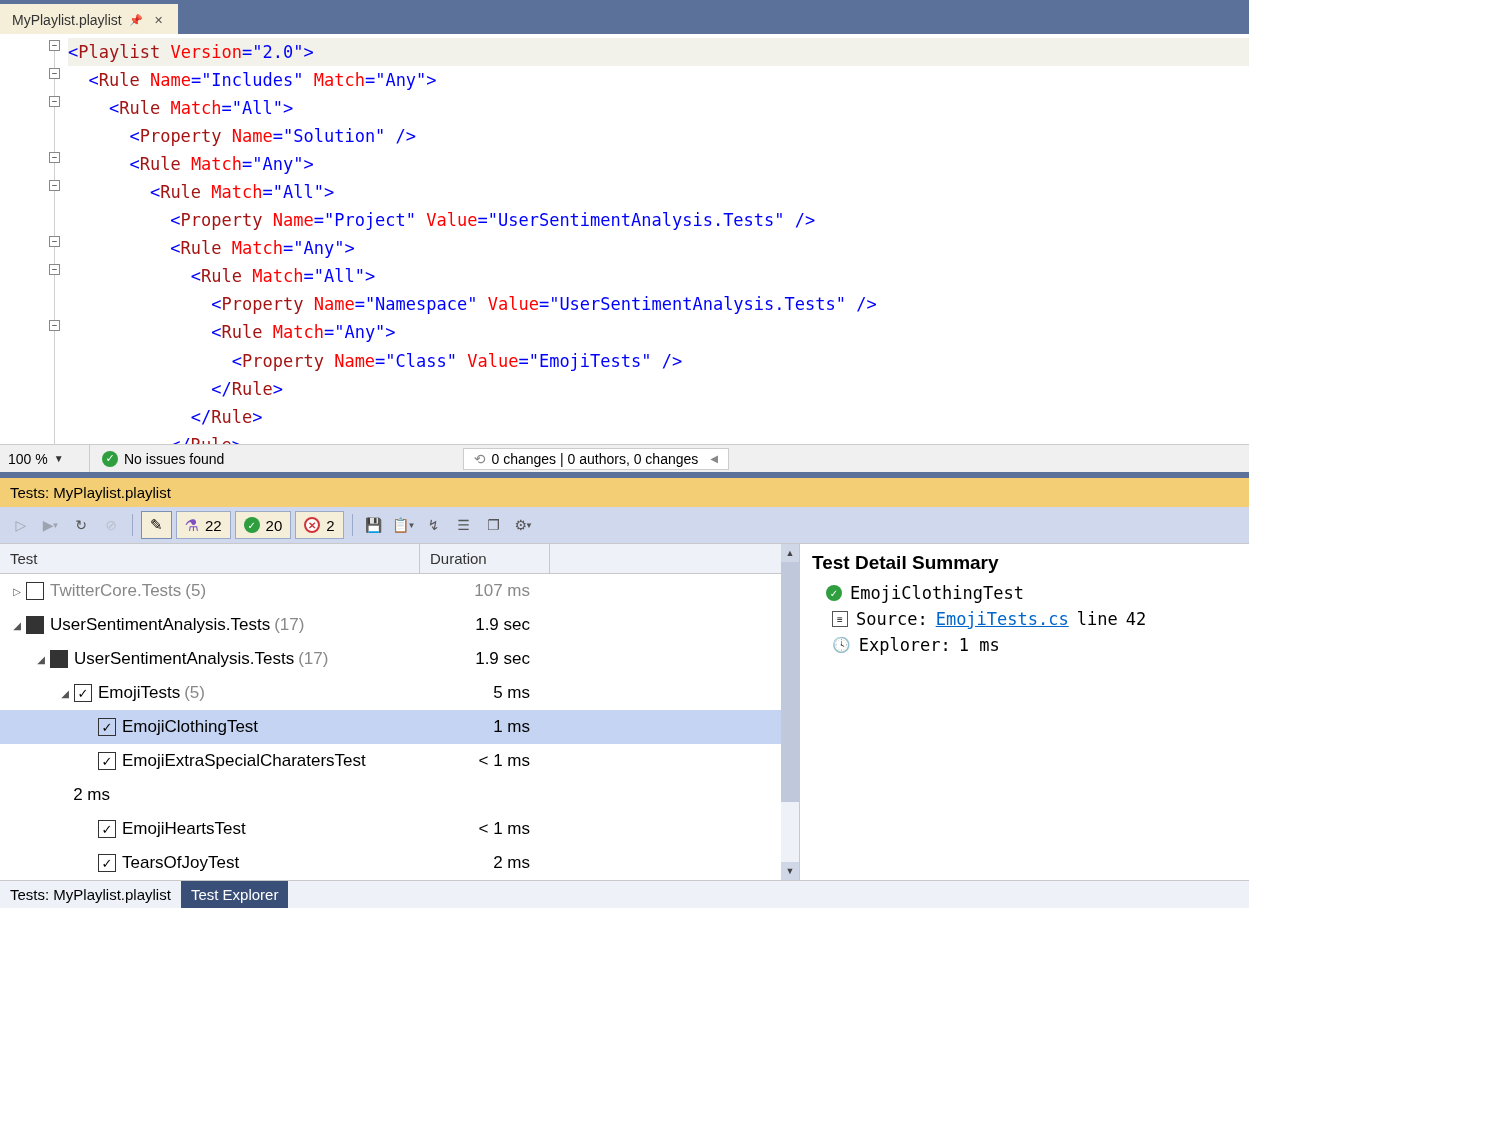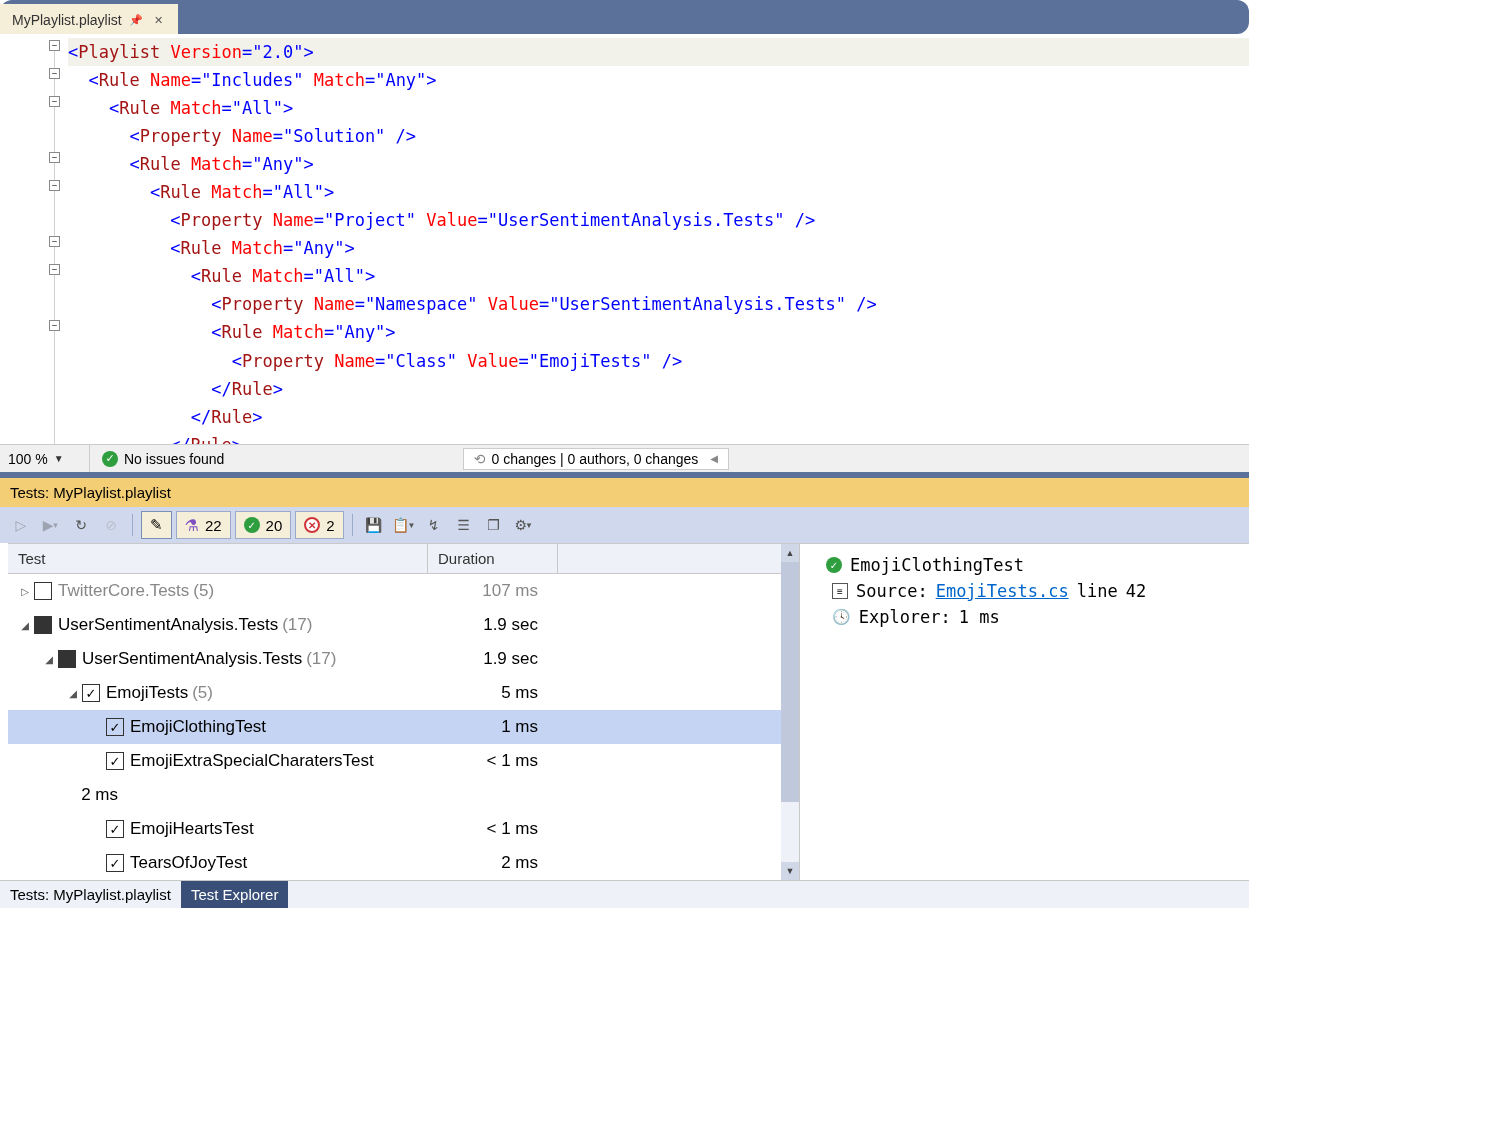--- a/index.html
+++ b/index.html
@@ -1,19 +1,19 @@
 <!DOCTYPE html>
 <html><head>
 <meta charset="utf-8">
 <style>
   * { box-sizing: border-box; margin: 0; padding: 0; }
   body { font-family: "Segoe UI", Tahoma, sans-serif; font-size: 14px; background: #fff; color: #000; width: 1249px; }
   
   
-  .tab-bar { background: #5b7199; height: 34px; display: flex; align-items: flex-end; border-radius: 12px; }
+  .tab-bar { background: #5b7199; height: 34px; display: flex; align-items: flex-end; }
   .tab { background: #f5efd9; padding: 6px 12px; display: flex; align-items: center; gap: 8px; border-top: 2px solid #f5efd9; }
   .tab-text { color: #333; }
   .tab-pin, .tab-close { width: 14px; height: 14px; display: flex; align-items: center; justify-content: center; color: #555; cursor: pointer; font-size: 11px; }
   
   
   .editor { background: #fff; font-family: Consolas, monospace; font-size: 17px; line-height: 1.65; padding: 4px 0; position: relative; overflow: hidden; height: 410px; }
   .gutter { position: absolute; left: 0; top: 0; width: 62px; background: #fff; height: 100%; }
   .fold-line { position: absolute; left: 54px; top: 14px; bottom: 0; width: 1px; background: #d0d0d0; }
   .fold-box { position: absolute; left: 49px; width: 11px; height: 11px; border: 1px solid #888; background: #fff; font-size: 9px; line-height: 9px; text-align: center; color: #333; cursor: pointer; }
   .code-lines { margin-left: 68px; }
@@ -43,21 +43,21 @@
   .tb-sep { width: 1px; height: 22px; background: #9aaac8; margin: 0 4px; }
   .pill { height: 28px; border: 1px solid #9aaac8; background: #f5efd9; display: flex; align-items: center; padding: 0 8px; gap: 6px; font-size: 15px; cursor: pointer; }
   .pill.active { border-color: #7a8fb5; }
   .ic-flask { color: #8050c0; font-size: 16px; }
   .ic-pass { width: 16px; height: 16px; border-radius: 50%; background: #2e9e3f; color: #fff; font-size: 10px; display: flex; align-items: center; justify-content: center; }
   .ic-fail { width: 16px; height: 16px; border-radius: 50%; background: #fff; border: 2px solid #d13438; color: #d13438; font-size: 10px; display: flex; align-items: center; justify-content: center; font-weight: bold; }
   .tb-drop { font-size: 8px; margin-left: -2px; color: #555; }
   .tb-icon-save { color: #2d4a9e; }
   
   
-  .tests-body { display: flex; border-top: 1px solid #c8c8c8; margin-left: 8px; }
+  .tests-body { display: flex; border-top: 1px solid #c8c8c8; }
   .tests-left { flex: 1; position: relative; }
   .tests-scroll { position: absolute; right: 0; top: 0; width: 18px; height: 100%; background: #eef1f8; display: flex; flex-direction: column; }
   .scroll-up, .scroll-down { height: 18px; background: #d0d8e8; display: flex; align-items: center; justify-content: center; font-size: 9px; color: #444; }
   .scroll-thumb { margin-top: 0; height: 240px; background: #c0c8dc; }
   .grid-header { display: flex; background: #eef1f8; border-bottom: 1px solid #c8c8c8; }
   .gh-cell { padding: 6px 10px; border-right: 1px solid #c8c8c8; font-size: 15px; color: #333; }
   .gh-test { width: 420px; }
   .gh-dur { width: 130px; }
   .tree { font-size: 17px; }
   .tree-row { display: flex; align-items: center; height: 34px; }
@@ -283,20 +283,21 @@
         </div>
       </div>
     <div class="tests-scroll">
       <div class="scroll-up">▲</div>
       <div class="scroll-thumb"></div>
       <div style="flex:1"></div>
       <div class="scroll-down">▼</div>
     </div>
   </div>
   <div class="tests-right">
+    <div class="detail-title">Test Detail Summary</div>
     <div class="detail-row name-row">
       <span class="ic-pass">✓</span>
       <span class="detail-mono">EmojiClothingTest</span>
     </div>
     <div class="detail-row">
       <span class="sq-icon">≡</span>
       <span class="detail-mono">Source:</span>
       <span class="detail-mono detail-link">EmojiTests.cs</span>
       <span class="detail-mono">line</span>
       <span class="detail-mono">42</span>

